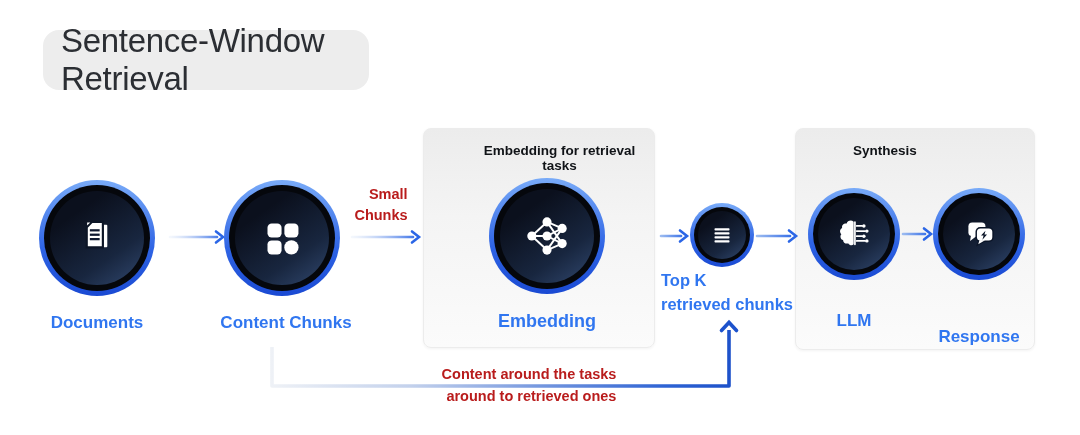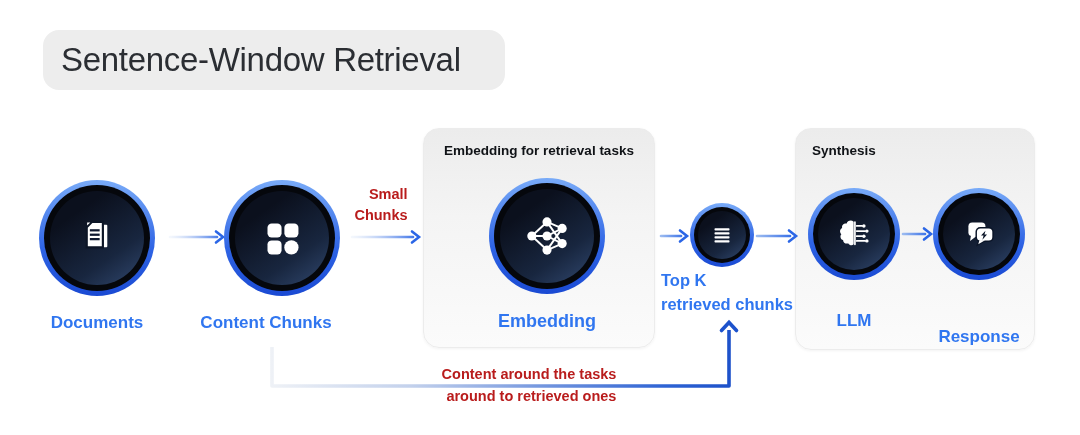--- a/index.html
+++ b/index.html
@@ -3,32 +3,33 @@
 <meta charset="utf-8">
 <style>
   * { margin:0; padding:0; box-sizing:border-box; }
   body { background:#ffffff; }
   .canvas {
     position:relative; width:1080px; height:435px; background:#ffffff;
     font-family:"Liberation Sans", sans-serif; overflow:hidden;
   }
   
   .title-chip {
-    position:absolute; left:43px; top:30px; width:462px; height:60px;
+    position:absolute; left:43px; top:30px; width:326px; height:60px;
     background:#ededed; border-radius:16px; display:flex; align-items:center;
     padding-left:18px; z-index:2;
   }
   .title-chip span { font-size:33px; color:#2b2e33; letter-spacing:-0.3px; }
 
   
   .card {
-    position:absolute; border-radius:16px;
+    position:absolute; border-radius:8px;
     background:linear-gradient(180deg,#ececec 0%, #f4f4f4 40%, #fbfbfb 100%);
     border:1px solid #ececec; box-shadow:0 1px 3px rgba(0,0,0,0.05);
     z-index:1;
+    padding-left:41px;
   }
   .card-embedding { left:423px; top:128px; width:232px; height:220px; }
   .card-synthesis { left:795px; top:128px; width:240px; height:222px; }
   .card-title { font-weight:700; font-size:13.5px; color:#101317; }
   .card-embedding .card-title { text-align:center; margin-top:14px; }
   .card-synthesis .card-title { text-align:left; margin:14px 0 0 16px; }
 
   
   .node { position:absolute; border-radius:50%; z-index:4;
           background:linear-gradient(180deg,#79abf8 0%, #2e63e4 60%, #1a4ad3 100%); }
@@ -50,21 +51,21 @@
   .n-llm       { left:808px; top:188px; }
   .n-response  { left:933px; top:188px; }
 
   
   .node-label {
     position:absolute; transform:translateX(-50%); color:#3076f0;
     font-weight:700; white-space:nowrap; z-index:6;
     font-size:17px;
   }
   .lbl-documents { left:97px;  top:313px; }
-  .lbl-chunks    { left:266px; top:313px; }
+  .lbl-chunks    { left:286px; top:313px; }
   .lbl-embedding { left:547px; top:311px; font-size:18px; }
   .lbl-topk      { left:727px; top:268px; font-size:16.5px; line-height:24px; }
   .lbl-llm       { left:854px; top:311px; }
   .lbl-response  { left:979px; top:327px; }
 
   .edge-label {
     position:absolute; transform:translateX(-50%); text-align:right;
     color:#b91c1c; font-weight:700; z-index:6;
   }
   .lbl-small-chunks { left:381px; top:184px; font-size:14.5px; line-height:21px; }

